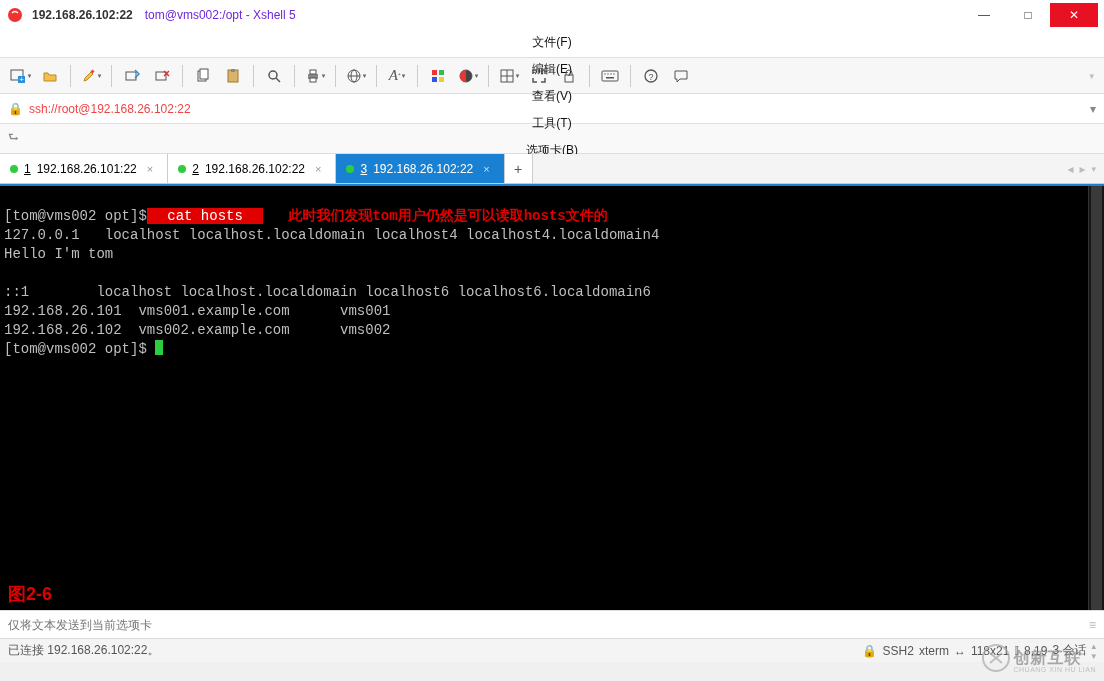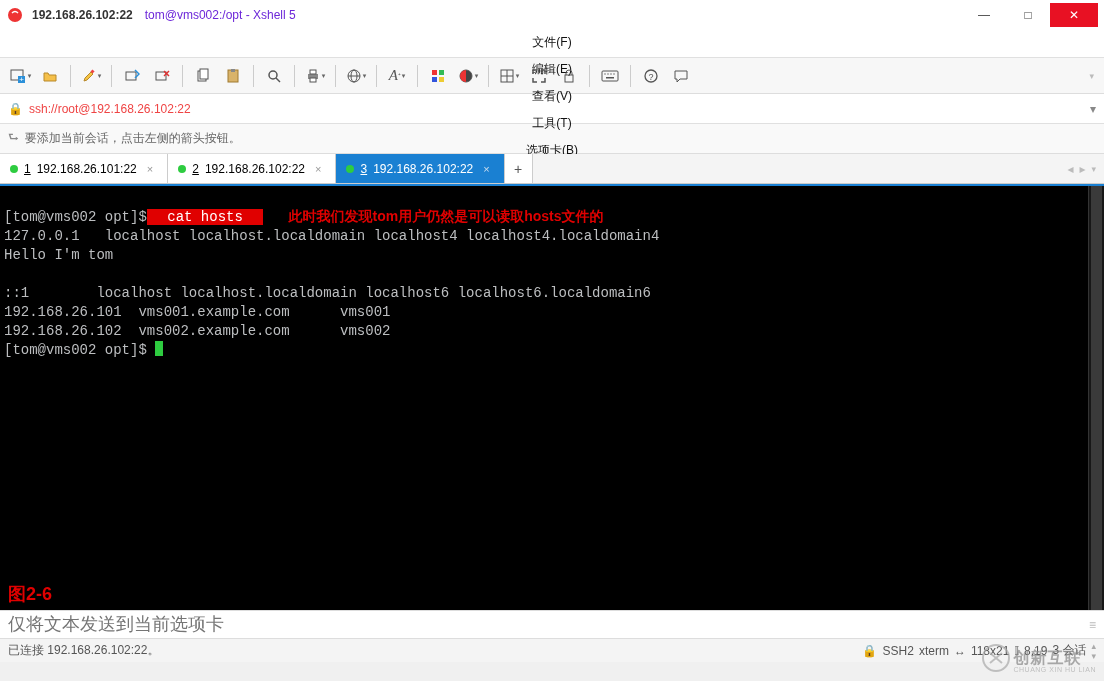--- a/index.html
+++ b/index.html
@@ -36,28 +36,28 @@
 .tab .dot { width: 8px; height: 8px; border-radius: 50%; background: #2ecc40; }
 .tab .tabnum { text-decoration: underline; }
 .tab .tab-close { color:#999; font-size:11px; margin-left:4px; }
 .tab.active .tab-close { color:#cde; }
 .add-tab { width: 28px; display: flex; align-items: center; justify-content: center; cursor: pointer; border-right:1px solid #ccc; background:#fff; color:#555; font-size:14px; }
 .tabs-nav { margin-left:auto; display:flex; align-items:center; gap:6px; padding:0 8px; color:#bbb; }
 
 .terminal { background: #000; color: #bcbec0; font-family: "Consolas", "Courier New", monospace; font-size: 14px; line-height: 19px; height: 426px; padding: 2px 4px; white-space: pre; overflow: hidden; position: relative; border-top:2px solid #1a80d2; }
 .terminal .prompt { color: #bcbec0; }
 .terminal .hl-cmd { background: #e00000; color: #fff; padding: 0 12px; }
-.terminal .hl-note { color: #e00000; font-weight: bold; font-family:Liberation Sans, sans-serif;}
+.terminal .hl-note { color: #e00000; font-weight: bold; font-family:Liberation Mono, monospace;}
 .terminal .cursor { display: inline-block; width: 8px; height: 15px; background: #2ecc40; vertical-align: -2px; }
 .terminal .figlabel { position: absolute; left: 8px; bottom: 6px; color: #e00000; font-weight: bold; font-size: 18px; font-family:"Microsoft YaHei",Arial,sans-serif;}
 .terminal .scrollbar { position:absolute; right:0; top:0; width:16px; height:100%; background:#171717; border-left:1px solid #333; }
 .terminal .scrollbar .thumb { position:absolute; top:0; left:2px; right:2px; height:100%; background:#3a3a3a; }
 
 .send-bar { height: 28px; background: #fff; display: flex; align-items: center; padding: 0 8px; border-top: 1px solid #ddd; color: #999; }
-.send-bar input { flex:1; border:none; outline:none; color:#8b5cf6; font-size:18px; background:transparent; }
+.send-bar input { flex:1; border:none; outline:none; color:#8b5cf6; font-size:12px; background:transparent; }
 
 .status-bar { height: 24px; background: #f4f4f4; display: flex; align-items: center; padding: 0 8px; border-top: 1px solid #ddd; color: #555; gap: 5px; font-size:12px; }
 .status-bar .status-left { margin-right:auto; }
 
 .watermark { position: absolute; right: 8px; bottom: 8px; opacity: .7; display:flex; align-items:flex-end; gap:2px; }
 .watermark .wm-text { display:flex; flex-direction:column; line-height:1; }
 .watermark .wm-big { font-size:16px; font-weight:bold; color:#888; letter-spacing:1px;}
 .watermark .wm-small { font-size:7px; color:#aaa; letter-spacing:0.5px;}
 
 svg { display:block; }
@@ -235,21 +235,20 @@
 </div>
 
 <div class="address-bar">
   <span class="lock">🔒</span>
   <span class="addr">ssh://root@192.168.26.102:22</span>
   <span class="addr-drop">▾</span>
 </div>
 
 <div class="hint-bar">
   <span class="hint-icon">⮑</span>
-  <span>要添加当前会话，点击左侧的箭头按钮。</span>
 </div>
 
 <div class="tabs-bar">
   <div class="tab">
     <span class="dot"></span>
     <span class="tabnum">1</span>
     <span>192.168.26.101:22</span>
     <span class="tab-close">×</span>
   </div>
   <div class="tab">

